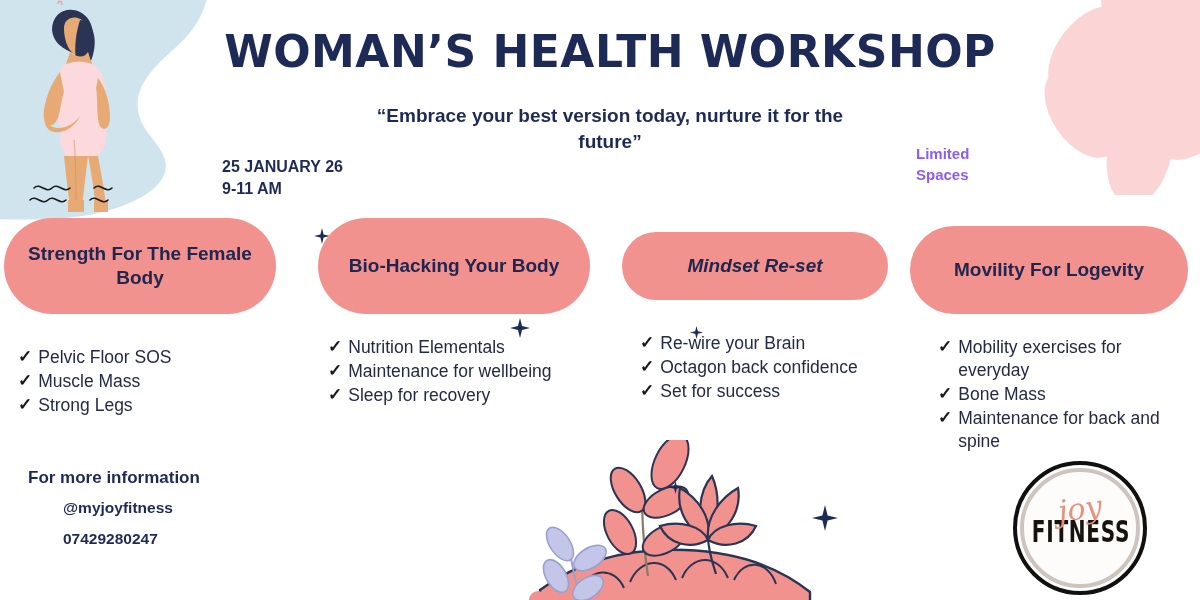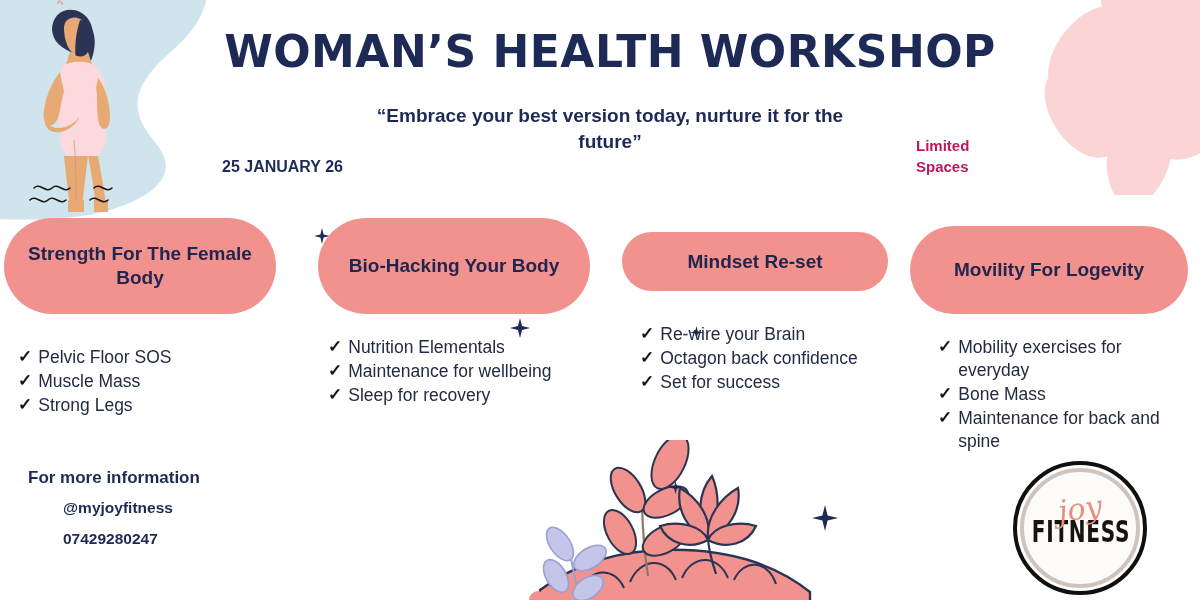--- a/index.html
+++ b/index.html
@@ -31,42 +31,42 @@
   .subtitle{
     position:absolute;left:350px;width:520px;top:103px;text-align:center;
     font-size:19px;font-weight:bold;line-height:1.35;color:#1d2a56;
   }
   .datetime{
     position:absolute;left:222px;top:156px;
     font-size:16px;font-weight:bold;line-height:1.35;color:#1d2a56;
   }
   .datetime div{white-space:nowrap;}
   .limited{
-    position:absolute;left:916px;top:135px;
-    font-size:15px;font-weight:bold;line-height:1.4;color:#be185d;
+    position:absolute;left:916px;top:143px;
+    font-size:15px;font-weight:bold;line-height:1.4;color:#8b5cf6;
     text-align:left;
   }
 
   
   .col{position:absolute;top:218px;}
   .col-0{left:4px;width:272px;}
   .col-1{left:318px;width:272px;}
   .col-2{left:622px;width:266px;}
   .col-3{left:910px;width:278px;}
 
   .pill{
     border-radius:60px;background:#f1928f;
     display:flex;align-items:center;justify-content:center;
     text-align:center;color:#22264f;
     font-size:19px;font-weight:bold;line-height:1.25;
     padding:0 22px;box-sizing:border-box;
   }
   .col-0 .pill{height:96px;}
   .col-1 .pill{height:96px;}
-  .col-2 .pill{height:59px;margin-top:14px;}
+  .col-2 .pill{height:68px;margin-top:14px;font-style:italic;}
   .col-3 .pill{height:88px;margin-top:8px;}
 
   .bullets{list-style:none;margin:0;padding:0;}
   .bullets li{
     font-size:17.5px;line-height:1.32;color:#232b42;
     display:flex;align-items:flex-start;gap:6px;
     margin-bottom:1px;
   }
   .bullets li .tick{
     flex:0 0 auto;font-size:17px;line-height:1.32;color:#15181f;font-weight:bold;
@@ -234,20 +234,21 @@
   </svg>
   <svg class="sparkle" style="left:812px;top:505px;" width="26" height="26" viewBox="0 0 16 16">
     <path d="M8,0 L9.6,6.4 L16,8 L9.6,9.6 L8,16 L6.4,9.6 L0,8 L6.4,6.4 Z" fill="#1d2a56"></path>
   </svg>
 
   <div class="title">WOMAN’S HEALTH WORKSHOP</div>
   <div class="subtitle">“Embrace your best version today, nurture it for the future”</div>
 
   <div class="datetime">
     <div>25 JANUARY 26</div>
+    <div>9-11 AM</div>
   </div>
 
   <div class="limited">
     <div>Limited</div>
     <div>Spaces</div>
   </div>
 
   <div class="col col-0">
     <div class="pill">Strength For The Female Body</div>
     <ul class="bullets">

